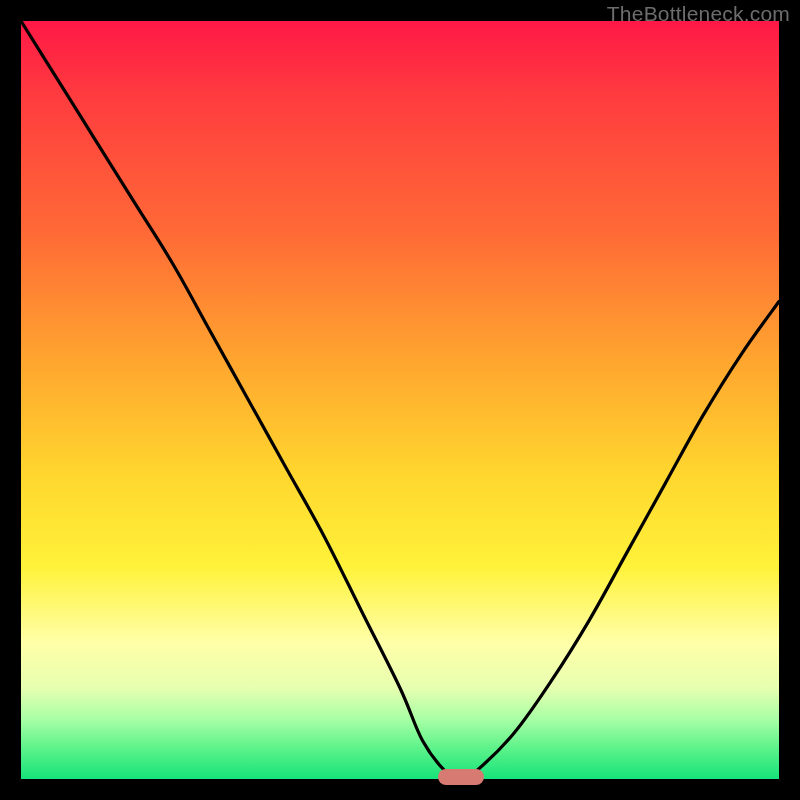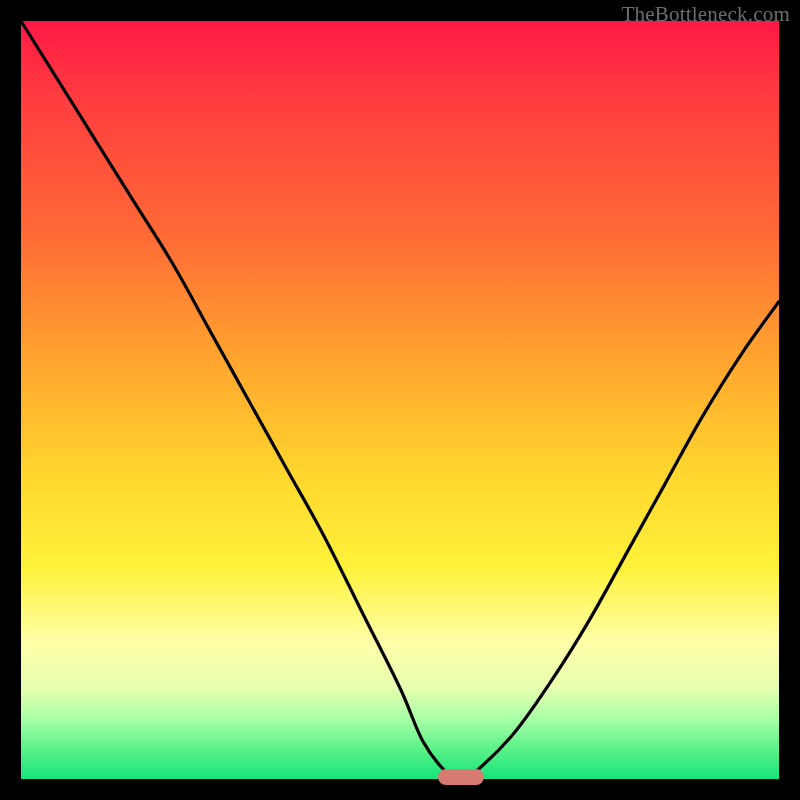--- a/index.html
+++ b/index.html
@@ -9,21 +9,20 @@
     height: 800px;
     overflow: hidden;
     background: #000;
     font-family: Arial, Helvetica, sans-serif;
   }
   .frame {
     position: relative;
     width: 800px;
     height: 800px;
     background: #000;
-    font-family: Liberation Serif, serif;
   }
   .plot-area {
     position: absolute;
     left: 21px;
     top: 21px;
     width: 758px;
     height: 758px;
     
     background: linear-gradient(
       to bottom,

